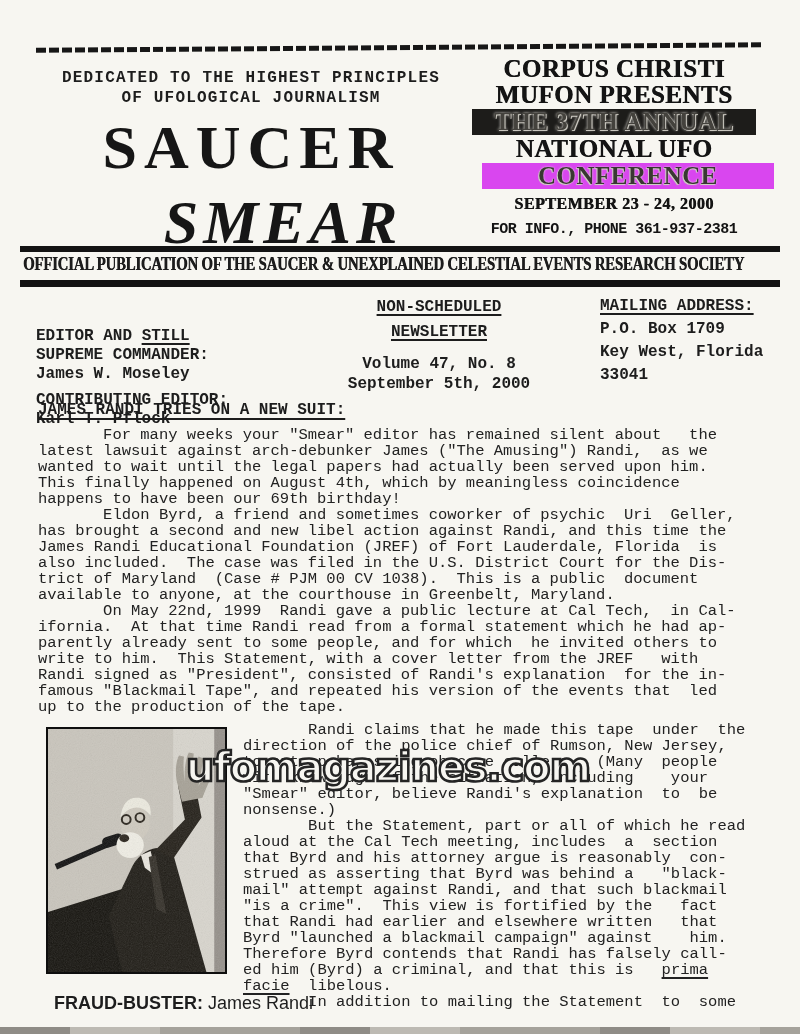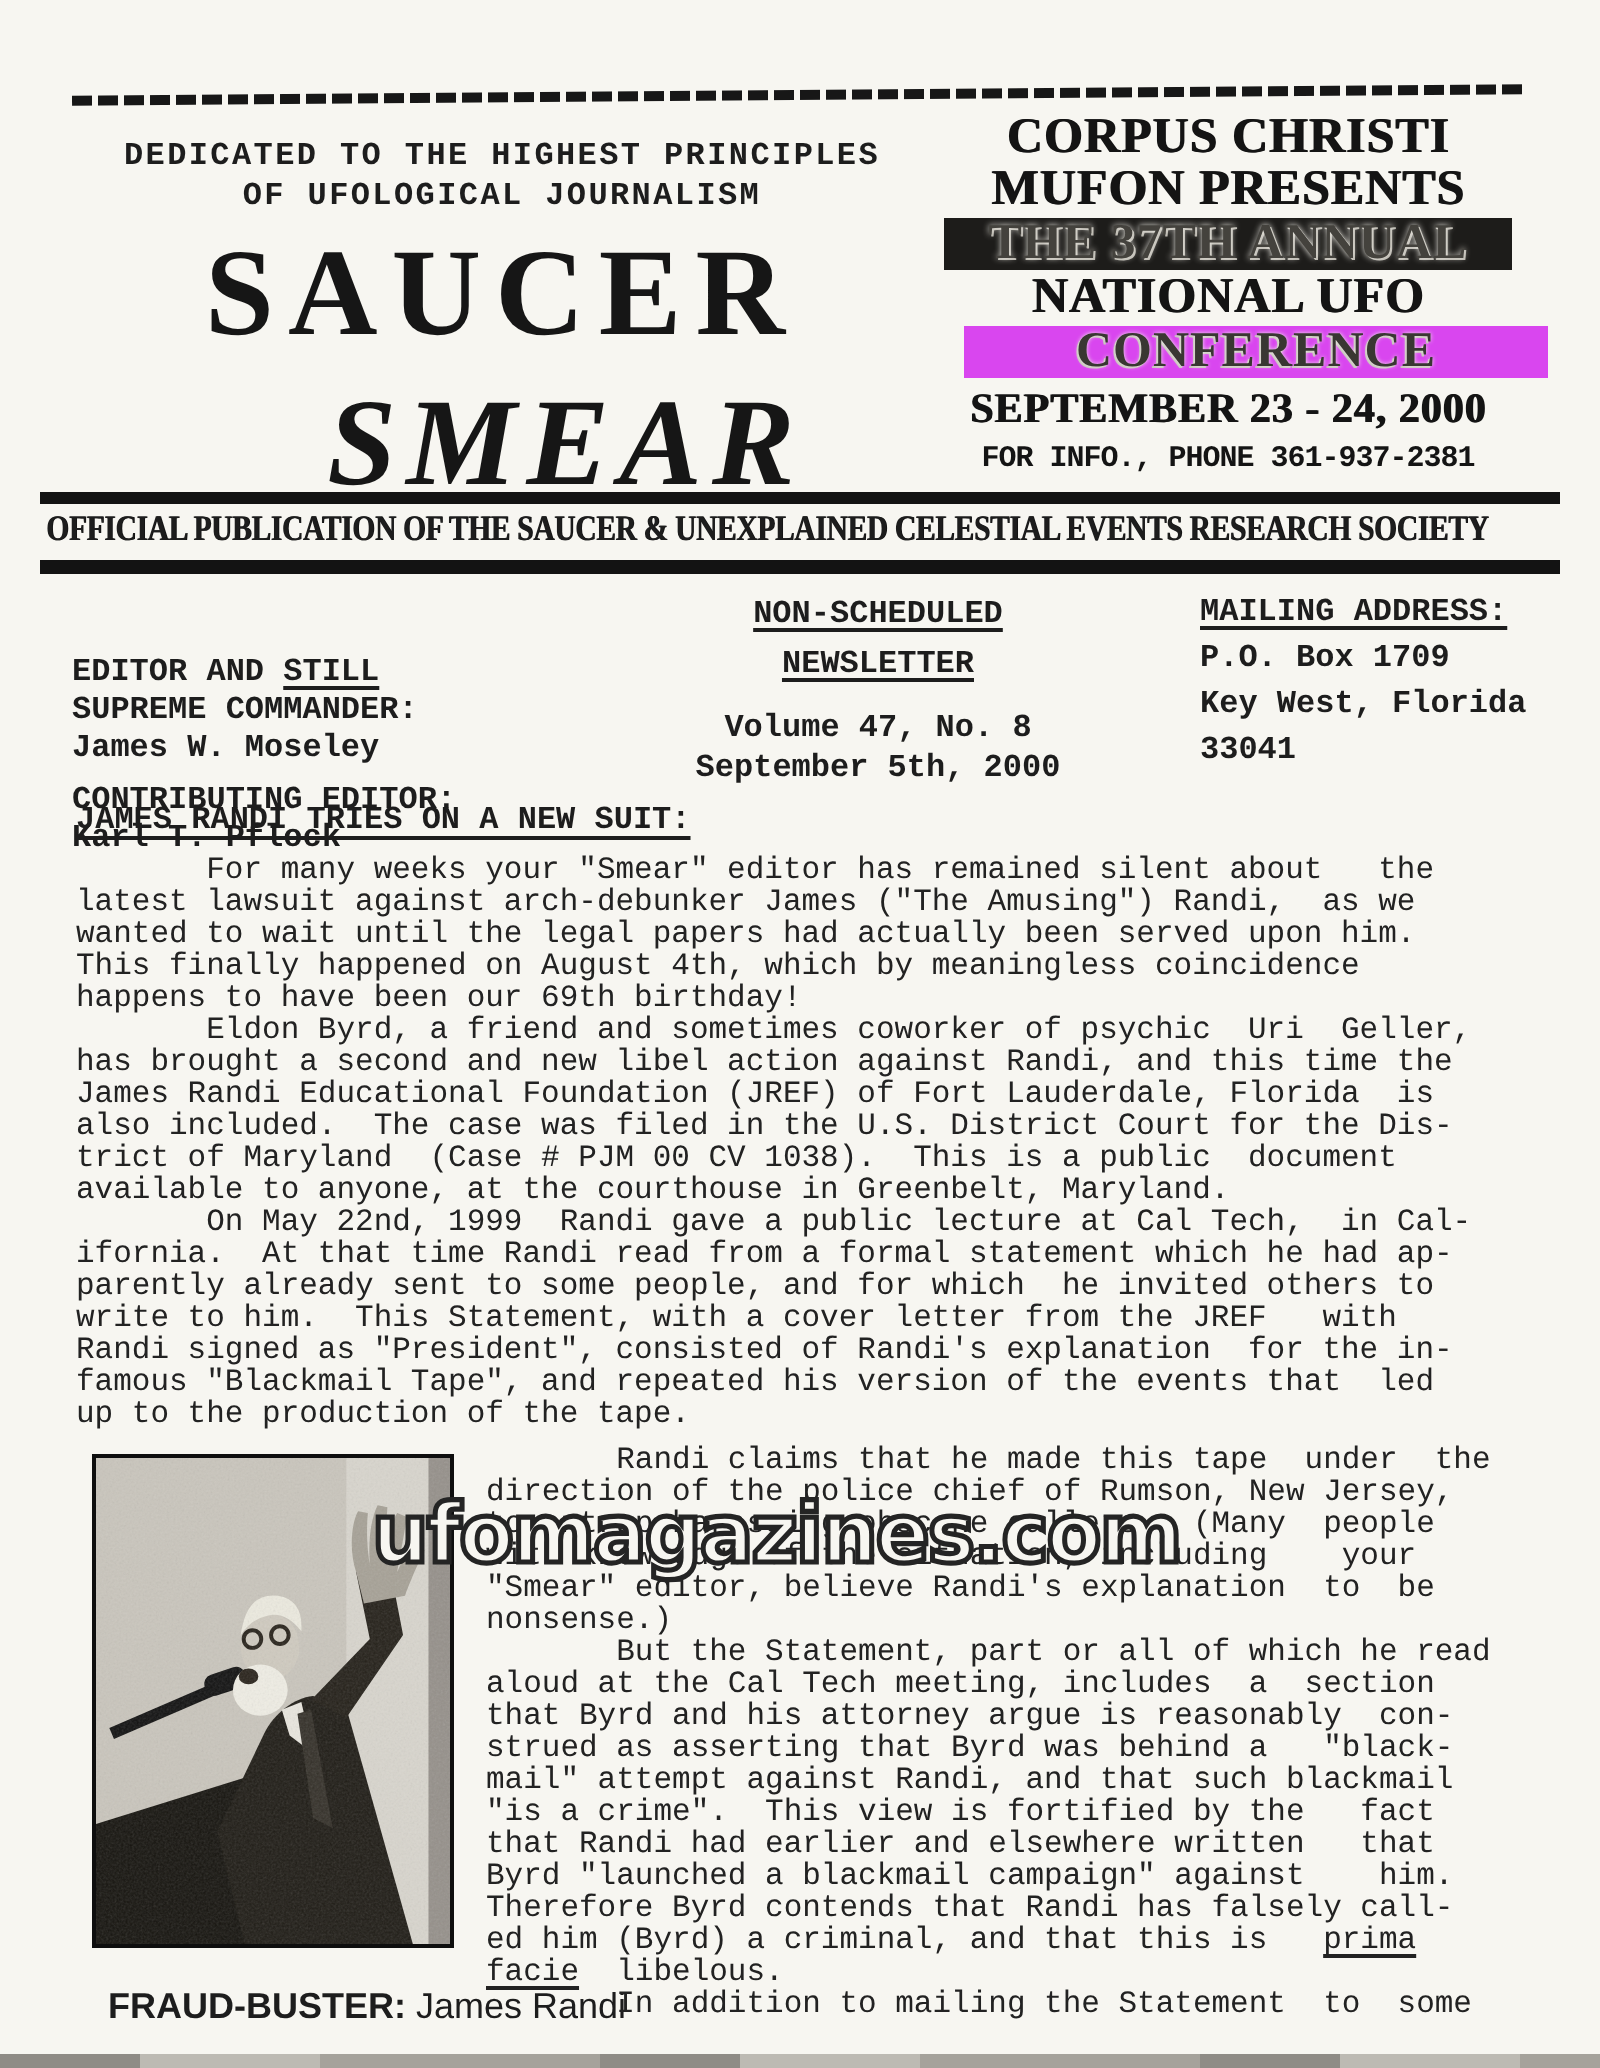--- a/index.html
+++ b/index.html
@@ -21,21 +21,21 @@
   .tagline { font-weight:bold; font-size:16px; line-height:20px; letter-spacing:1.2px; white-space:nowrap; }
   .nl-title { font-family:"Liberation Serif","DejaVu Serif",serif; font-weight:bold; color:#161616; }
   .nl-title1 { font-size:62px; line-height:62px; letter-spacing:7px; margin-top:8px; }
   .nl-title2 { font-size:62px; line-height:60px; letter-spacing:5px; font-style:italic; padding-left:64px; margin-top:14px; }
 
   .conference { position:absolute; left:452px; top:56px; width:324px; text-align:center;
     font-family:"Liberation Serif","DejaVu Serif",serif; font-weight:bold; color:#141414; }
   .conf-line { font-size:25px; line-height:26px; letter-spacing:0.5px; text-shadow:0.6px 0 #141414; }
   .conf-line.dark1 { background:#1d1c1a; color:#44423d; text-shadow:0 0 3px #efede6, 1px 1px 0 #b9b6ae; margin:1px 20px; }
   .conf-line.dark2 { background:#d946ef; color:#393732; text-shadow:0 0 2px #efede6, -1px 1px 0 #c6c3bb; margin:1px 2px 1px 30px; }
-  .conf-date { font-size:21px; line-height:24px; letter-spacing:0.5px; margin-top:3px; text-shadow:0.6px 0 #141414; }
+  .conf-date { font-size:16px; line-height:24px; letter-spacing:0.5px; margin-top:3px; text-shadow:0.6px 0 #141414; }
   .conf-info { font-family:"Liberation Mono","DejaVu Sans Mono",monospace; font-weight:bold; font-size:15px; margin-top:5px; letter-spacing:-0.5px; white-space:nowrap; }
 
   .rule1 { position:absolute; left:20px; top:246px; width:760px; height:6px; background:#131313; }
   .banner { position:absolute; left:23px; top:254px; width:770px; white-space:nowrap;
     font-family:"Liberation Serif","DejaVu Serif",serif; font-weight:bold; font-size:18px;
     letter-spacing:-0.2px; transform:scaleX(0.82); transform-origin:left center; text-shadow:0.5px 0 #141414; }
   .rule2 { position:absolute; left:20px; top:280px; width:760px; height:7px; background:#131313; }
 
   .info-row { position:absolute; left:36px; top:295px; width:744px; display:flex; font-weight:bold; font-size:16px; }
   .info-col1 { width:278px; line-height:19px;margin-top:32px; }

